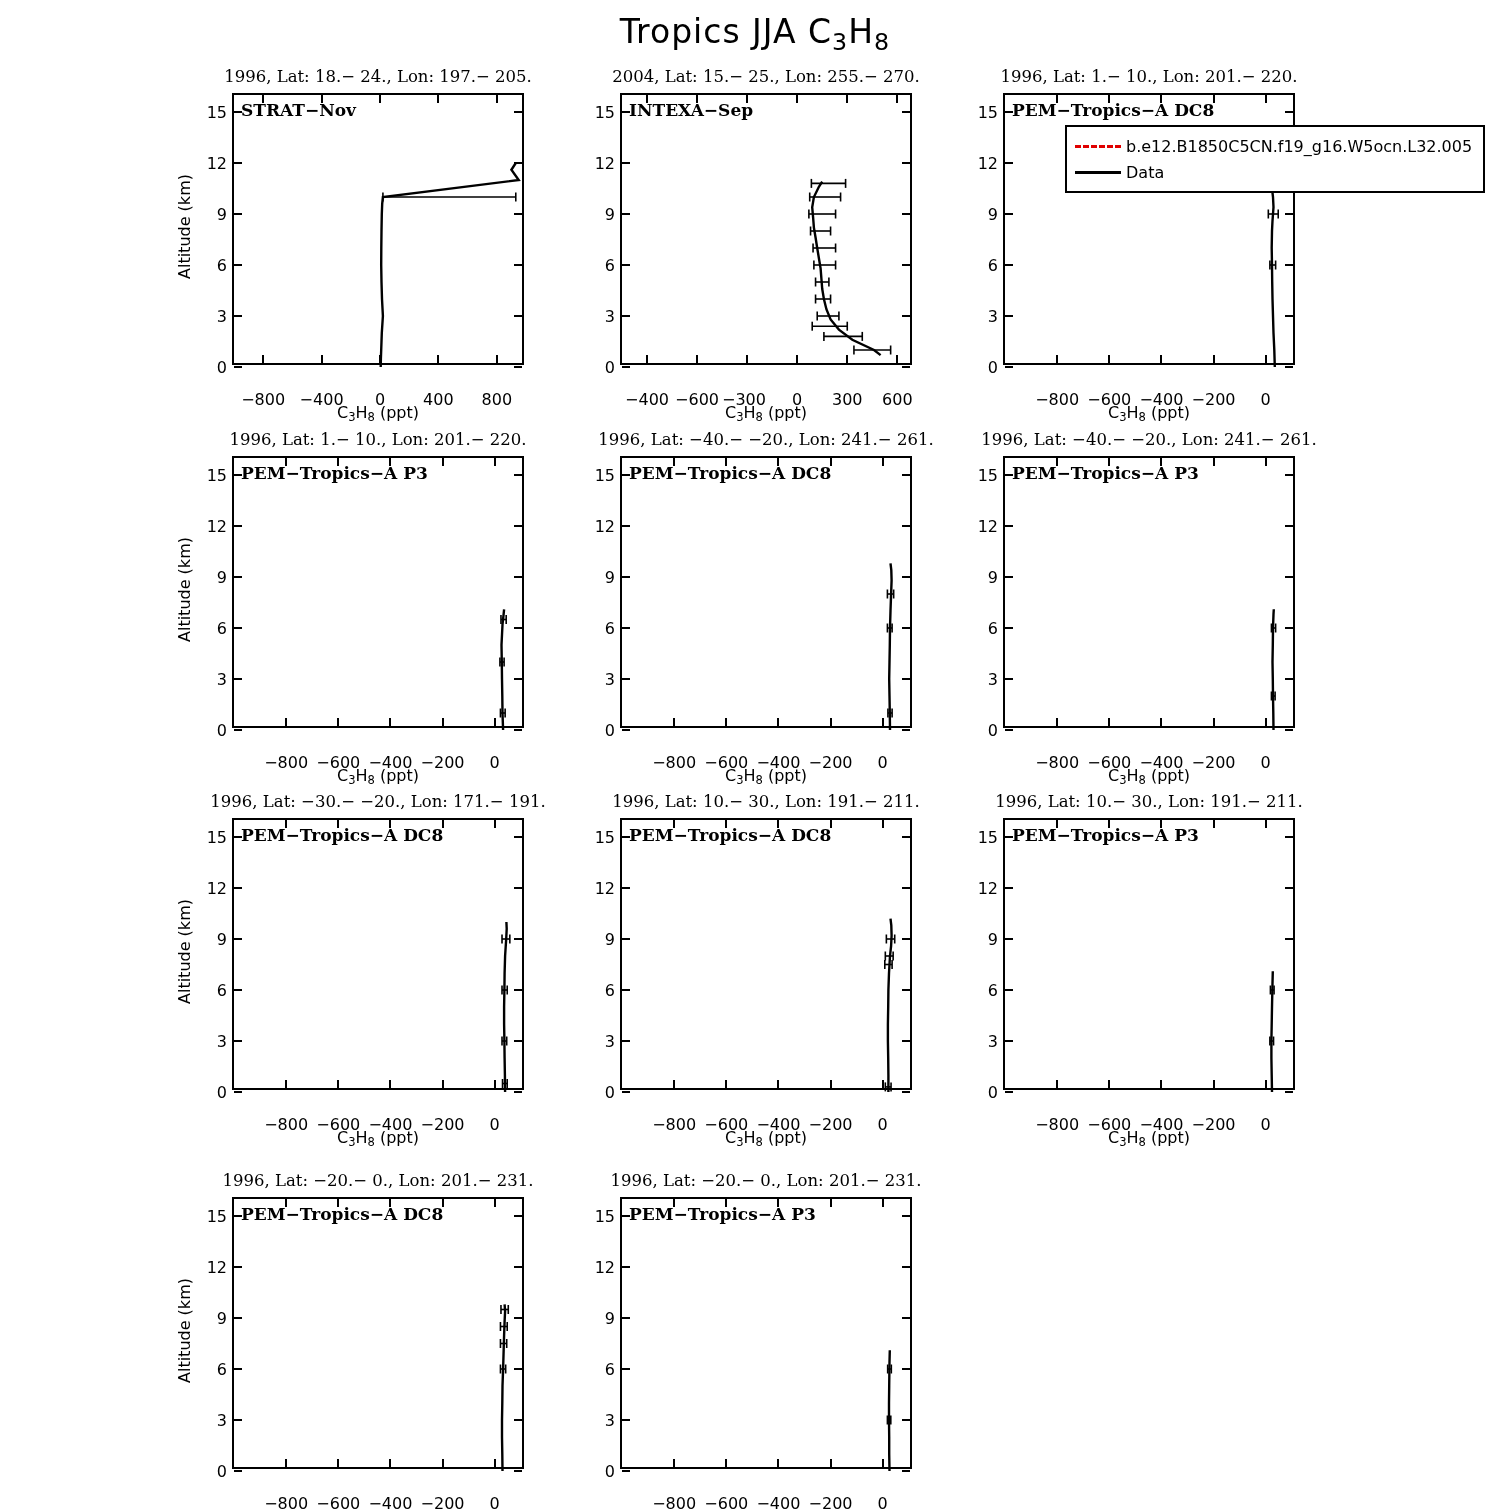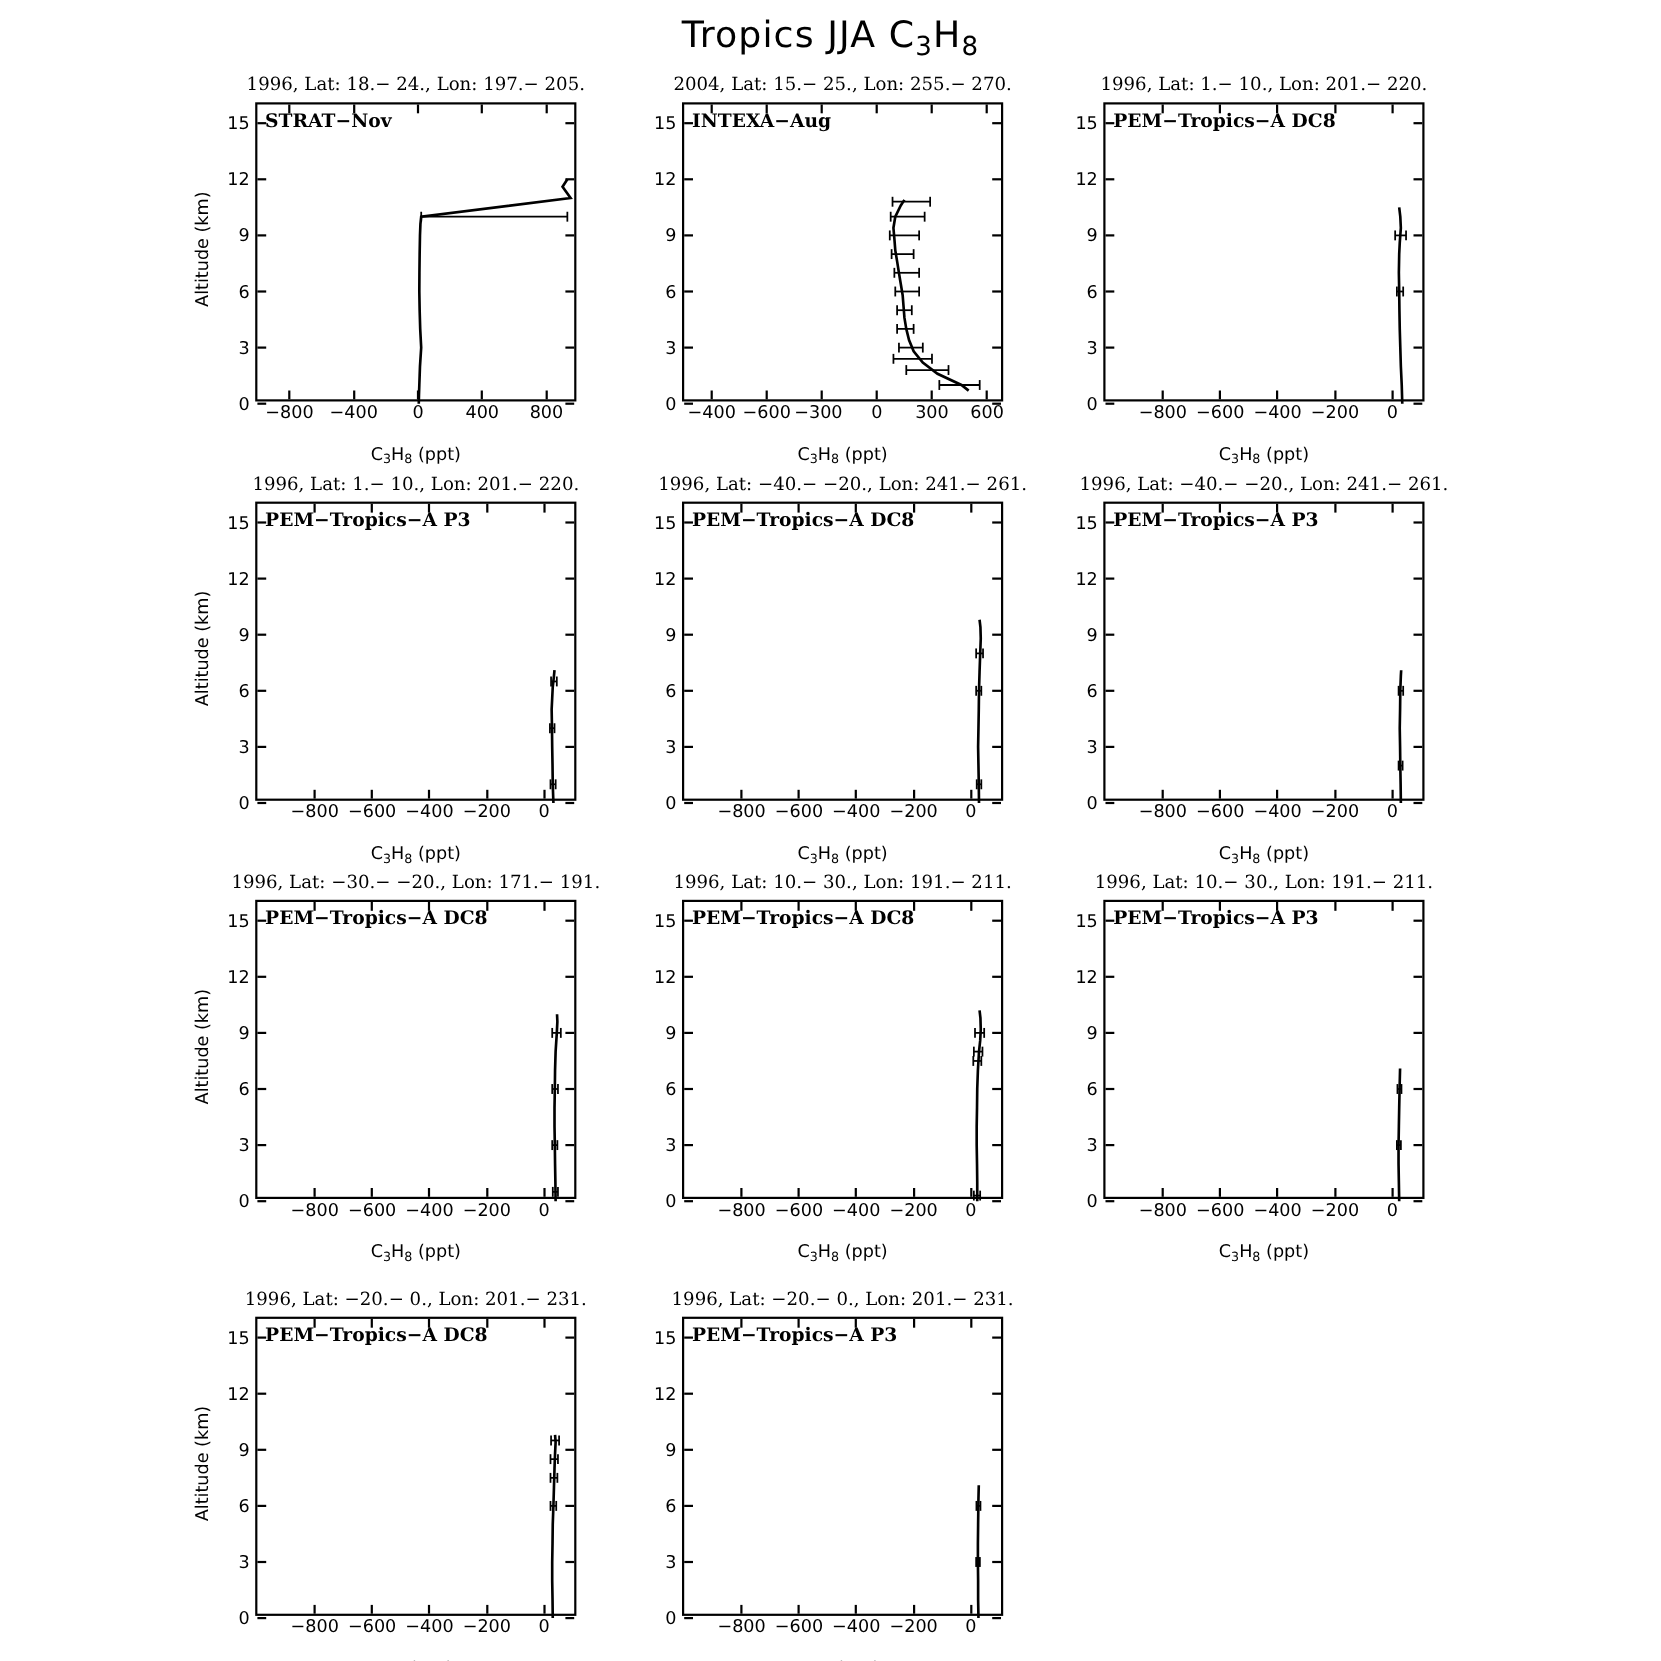--- a/index.html
+++ b/index.html
@@ -66,21 +66,21 @@
     right: 100%;
     margin-right: 7px;
     transform: translateY(-50%);
     font-family: "DejaVu Sans", sans-serif;
     font-size: 16px;
     white-space: nowrap;
   }
   .xtick-label {
     position: absolute;
     top: 100%;
-    margin-top: 2px;
+    margin-top: 27px;
     transform: translateX(-50%);
     font-family: "DejaVu Sans", sans-serif;
     font-size: 16px;
     white-space: nowrap;
   }
   .tick {
     position: absolute;
     background: #000;
   }
   .ytick-left  { left: 0;  width: 8px;  height: 2px; }
@@ -183,21 +183,21 @@
             <line x1="281.78" x2="281.78" y1="97.5" y2="106.5" stroke="#000" stroke-width="1.6"></line>
             <polyline points="146.7,272.0 146.9,263.5 147.2,255.0 147.5,246.5 147.8,238.0 148.9,221.0 148.0,204.0 147.5,187.0 147.2,170.0 147.3,153.0 147.5,136.0 147.8,119.0 148.2,108.8 148.9,102.0 284.7,85.0 277.4,74.8 281.8,68.0" fill="none" stroke="#000000" stroke-width="2.4"></polyline>
           </svg>
         </div>
         <div class="ylabel" style="left: -128px; top: 124px; width: 160px; text-align: center; transform: rotate(-90deg);">Altitude (km)</div>
         <div class="xlabel" style="left: 0px; width: 292px; top: 310px;"><span>C</span><sub>3</sub><span>H</span><sub>8</sub><span> (ppt)</span></div>
       </div>
       <div class="panel" style="left: 620px; top: 93px; width: 292px; height: 272px;">
         <div class="panel-title">2004, Lat: 15.− 25., Lon: 255.− 270.</div>
         <div class="plot-box" style="left: 0px; top: 0px; width: 292px; height: 272px;">
-          <div class="panel-label">INTEXA−Aug</div>
+          <div class="panel-label">INTEXA−Sep</div>
           <div class="tick ytick-left" style="top: 271px;"></div>
           <div class="tick ytick-right" style="top: 271px;"></div>
           <div class="ytick-label" style="top: 272px;">0</div>
           <div class="tick ytick-left" style="top: 220px;"></div>
           <div class="tick ytick-right" style="top: 220px;"></div>
           <div class="ytick-label" style="top: 221px;">3</div>
           <div class="tick ytick-left" style="top: 169px;"></div>
           <div class="tick ytick-right" style="top: 169px;"></div>
           <div class="ytick-label" style="top: 170px;">6</div>
           <div class="tick ytick-left" style="top: 118px;"></div>
@@ -310,20 +310,30 @@
             <line x1="263.32142857142856" x2="273.22857142857146" y1="119" y2="119" stroke="#000" stroke-width="1.6"></line>
             <line x1="263.32142857142856" x2="263.32142857142856" y1="114.5" y2="123.5" stroke="#000" stroke-width="1.6"></line>
             <line x1="273.22857142857146" x2="273.22857142857146" y1="114.5" y2="123.5" stroke="#000" stroke-width="1.6"></line>
             <line x1="264.8857142857143" x2="270.62142857142857" y1="170" y2="170" stroke="#000" stroke-width="1.6"></line>
             <line x1="264.8857142857143" x2="264.8857142857143" y1="165.5" y2="174.5" stroke="#000" stroke-width="1.6"></line>
             <line x1="270.62142857142857" x2="270.62142857142857" y1="165.5" y2="174.5" stroke="#000" stroke-width="1.6"></line>
             <polyline points="269.8,272.0 269.3,255.0 268.5,238.0 268.0,221.0 267.5,204.0 267.2,187.0 267.0,170.0 266.7,153.0 267.0,136.0 267.5,125.8 268.0,119.0 268.5,112.2 268.0,102.0 267.0,93.5" fill="none" stroke="#000000" stroke-width="2.4"></polyline>
           </svg>
         </div>
         <div class="xlabel" style="left: 0px; width: 292px; top: 310px;"><span>C</span><sub>3</sub><span>H</span><sub>8</sub><span> (ppt)</span></div>
+        <div class="legend-box" style="left: 62px; top: 32px; width: 420px;">
+          <div class="legend-row">
+            <span class="legend-swatch dashed" style="border-top-color: rgb(224, 0, 0);"></span>
+            <span class="legend-text">b.e12.B1850C5CN.f19_g16.W5ocn.L32.005</span>
+          </div>
+          <div class="legend-row">
+            <span class="legend-swatch" style="border-top-color: rgb(0, 0, 0);"></span>
+            <span class="legend-text">Data</span>
+          </div>
+        </div>
       </div>
       <div class="panel" style="left: 232px; top: 456px; width: 292px; height: 272px;">
         <div class="panel-title">1996, Lat: 1.− 10., Lon: 201.− 220.</div>
         <div class="plot-box" style="left: 0px; top: 0px; width: 292px; height: 272px;">
           <div class="panel-label">PEM−Tropics−A P3</div>
           <div class="tick ytick-left" style="top: 271px;"></div>
           <div class="tick ytick-right" style="top: 271px;"></div>
           <div class="ytick-label" style="top: 272px;">0</div>
           <div class="tick ytick-left" style="top: 220px;"></div>
           <div class="tick ytick-right" style="top: 220px;"></div>

